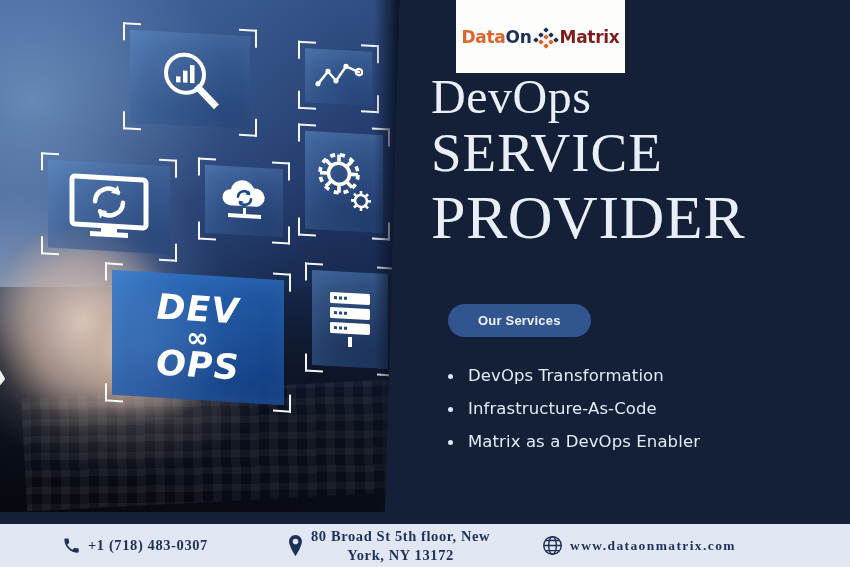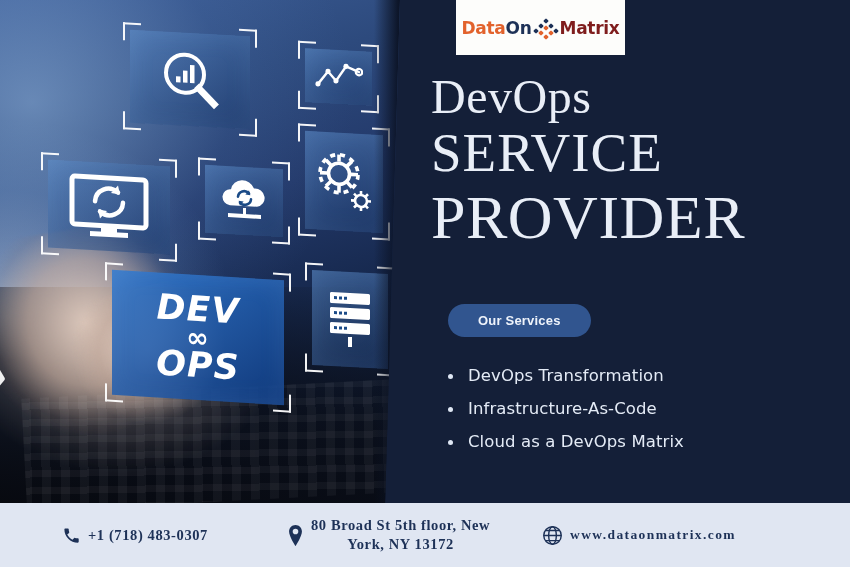--- a/index.html
+++ b/index.html
@@ -81,21 +81,21 @@
   .devops-txt .l1{font-size:35px;}
   .devops-txt .inf{font-size:27px;line-height:.8;}
   .devops-txt .l2{font-size:35px;}
   .photo-edge{
     position:absolute;right:0;top:0;width:26px;height:100%;
     background:linear-gradient(90deg, rgba(10,18,36,0) 0%, rgba(10,17,34,.92) 92%);
   }
 
   
   .logo-box{
-    position:absolute;left:456px;top:0;width:169px;height:55px;background:#fdfdfb;
+    position:absolute;left:456px;top:0;width:169px;height:73px;background:#fdfdfb;
     display:flex;align-items:center;justify-content:center;
   }
   .logo-wrap{display:flex;align-items:center;font-family:"DejaVu Sans",sans-serif;
     font-weight:700;font-size:17px;letter-spacing:-.3px;}
   .logo-data{color:#e2622c;}
   .logo-on{color:#1d3157;}
   .logo-matrix{color:#7f1d1d;}
   .logo-dots{position:relative;width:26px;height:22px;margin:0 1px;}
   .logo-dots i{position:absolute;width:4px;height:4px;border-radius:1px;transform:rotate(45deg);display:block;}
 
@@ -115,21 +115,21 @@
   .services li{
     position:relative;padding-left:24px;margin-bottom:14px;color:#e4ebf6;
     font-size:16.5px;font-family:"DejaVu Sans",sans-serif;letter-spacing:.1px;
   }
   .services li .bullet{
     position:absolute;left:4px;top:8px;width:5px;height:5px;border-radius:50%;background:#dfe7f4;
   }
 
   
   .footer{
-    position:absolute;left:0;bottom:0;width:850px;height:64px;background:#e0e6f2;
+    position:absolute;left:0;bottom:0;width:850px;height:43px;background:#e0e6f2;
     display:flex;align-items:center;
   }
   .fitem{display:flex;align-items:center;color:#1d3157;
     font-family:"Liberation Serif",serif;font-weight:700;font-size:14.5px;letter-spacing:.6px;}
   .fitem .fic{flex:0 0 auto;margin-right:7px;display:flex;align-items:center;}
   .f-phone{position:absolute;left:62px;}
   .f-addr{position:absolute;left:287px;width:236px;text-align:center;line-height:1.3;}
   .f-web{position:absolute;left:542px;}
   .f-web .ftxt{letter-spacing:1.4px;font-size:13.5px;}
 </style>
@@ -316,21 +316,21 @@
     <li>
       <span class="bullet"></span>
       <span>DevOps Transformation</span>
     </li>
     <li>
       <span class="bullet"></span>
       <span>Infrastructure-As-Code</span>
     </li>
     <li>
       <span class="bullet"></span>
-      <span>Cloud as a DevOps Matrix</span>
+      <span>Matrix as a DevOps Enabler</span>
     </li>
   </ul>
 
   <div class="footer">
 
     <div class="fitem f-phone">
       <span class="fic">
         <svg width="19" height="19" viewBox="0 0 24 24" fill="#1d3157">
           <path d="M6.6 10.8c1.4 2.8 3.8 5.1 6.6 6.6l2.2-2.2c.3-.3.7-.4 1-.2 1.2.4 2.4.6 3.7.6.6 0 1 .4 1 1V20c0 .6-.4 1-1 1C10.6 21 3 13.4 3 4c0-.6.4-1 1-1h3.5c.6 0 1 .4 1 1 0 1.3.2 2.5.6 3.7.1.4 0 .8-.2 1l-2.3 2.1z"></path>
         </svg>

